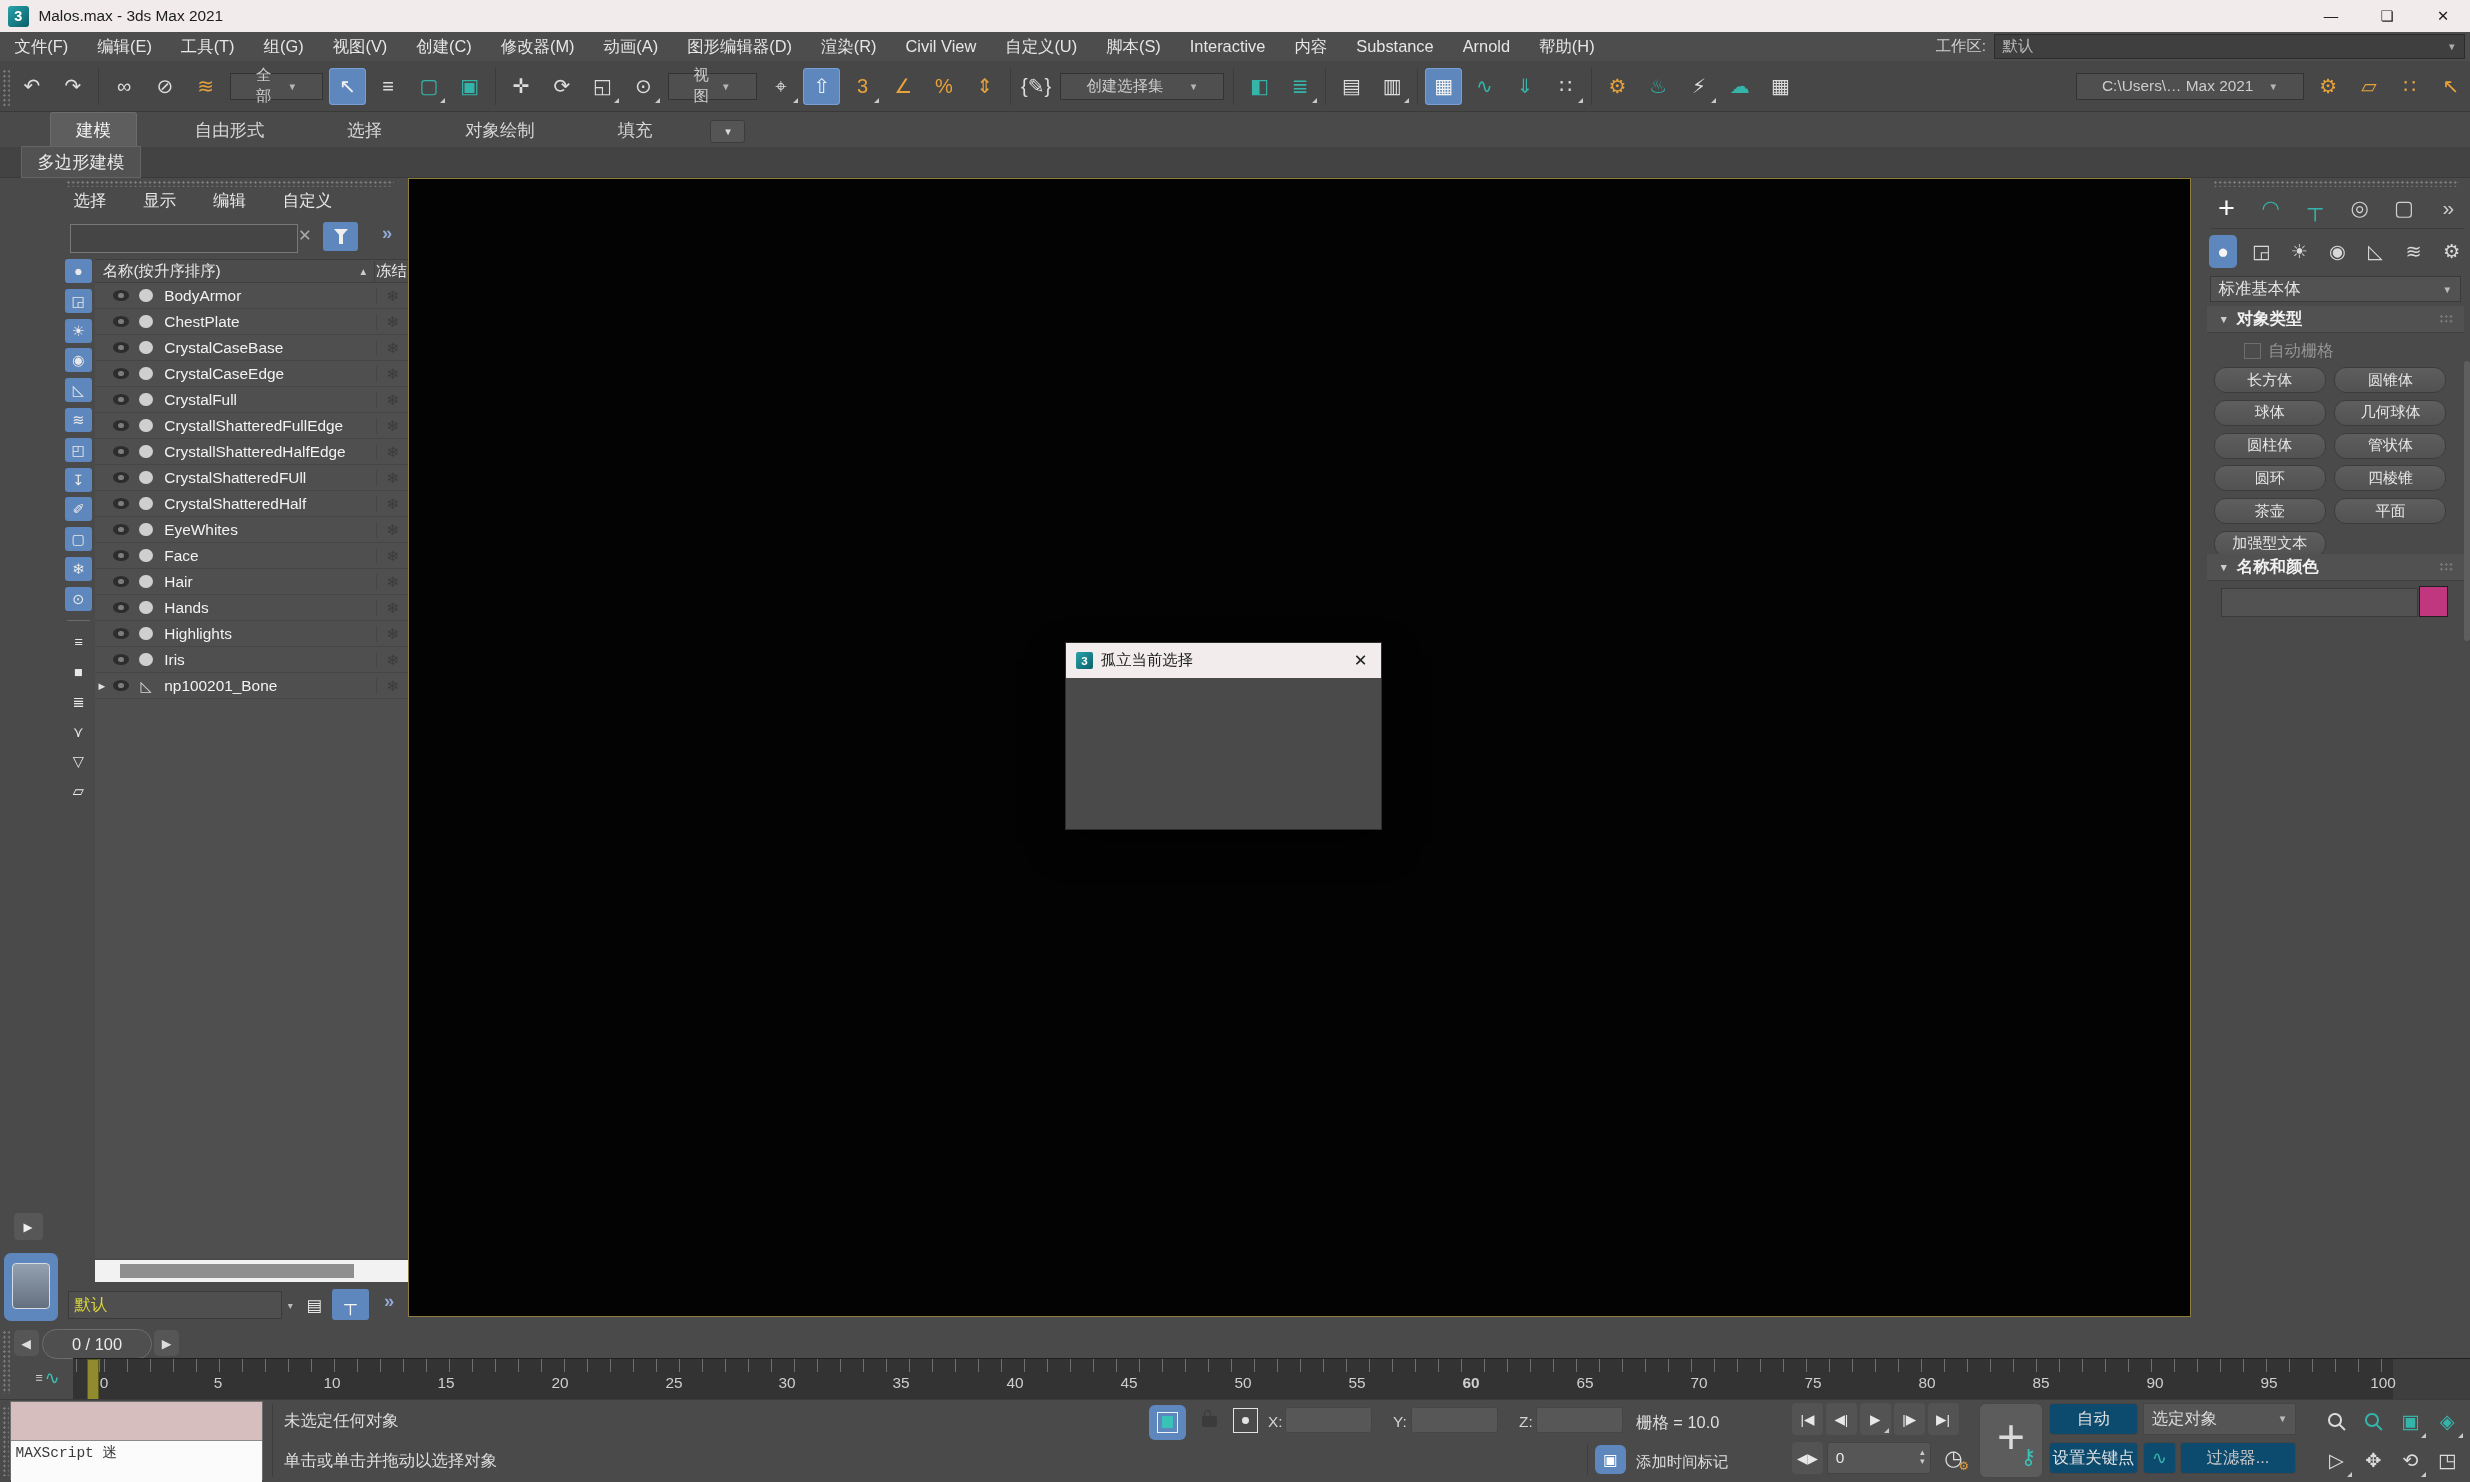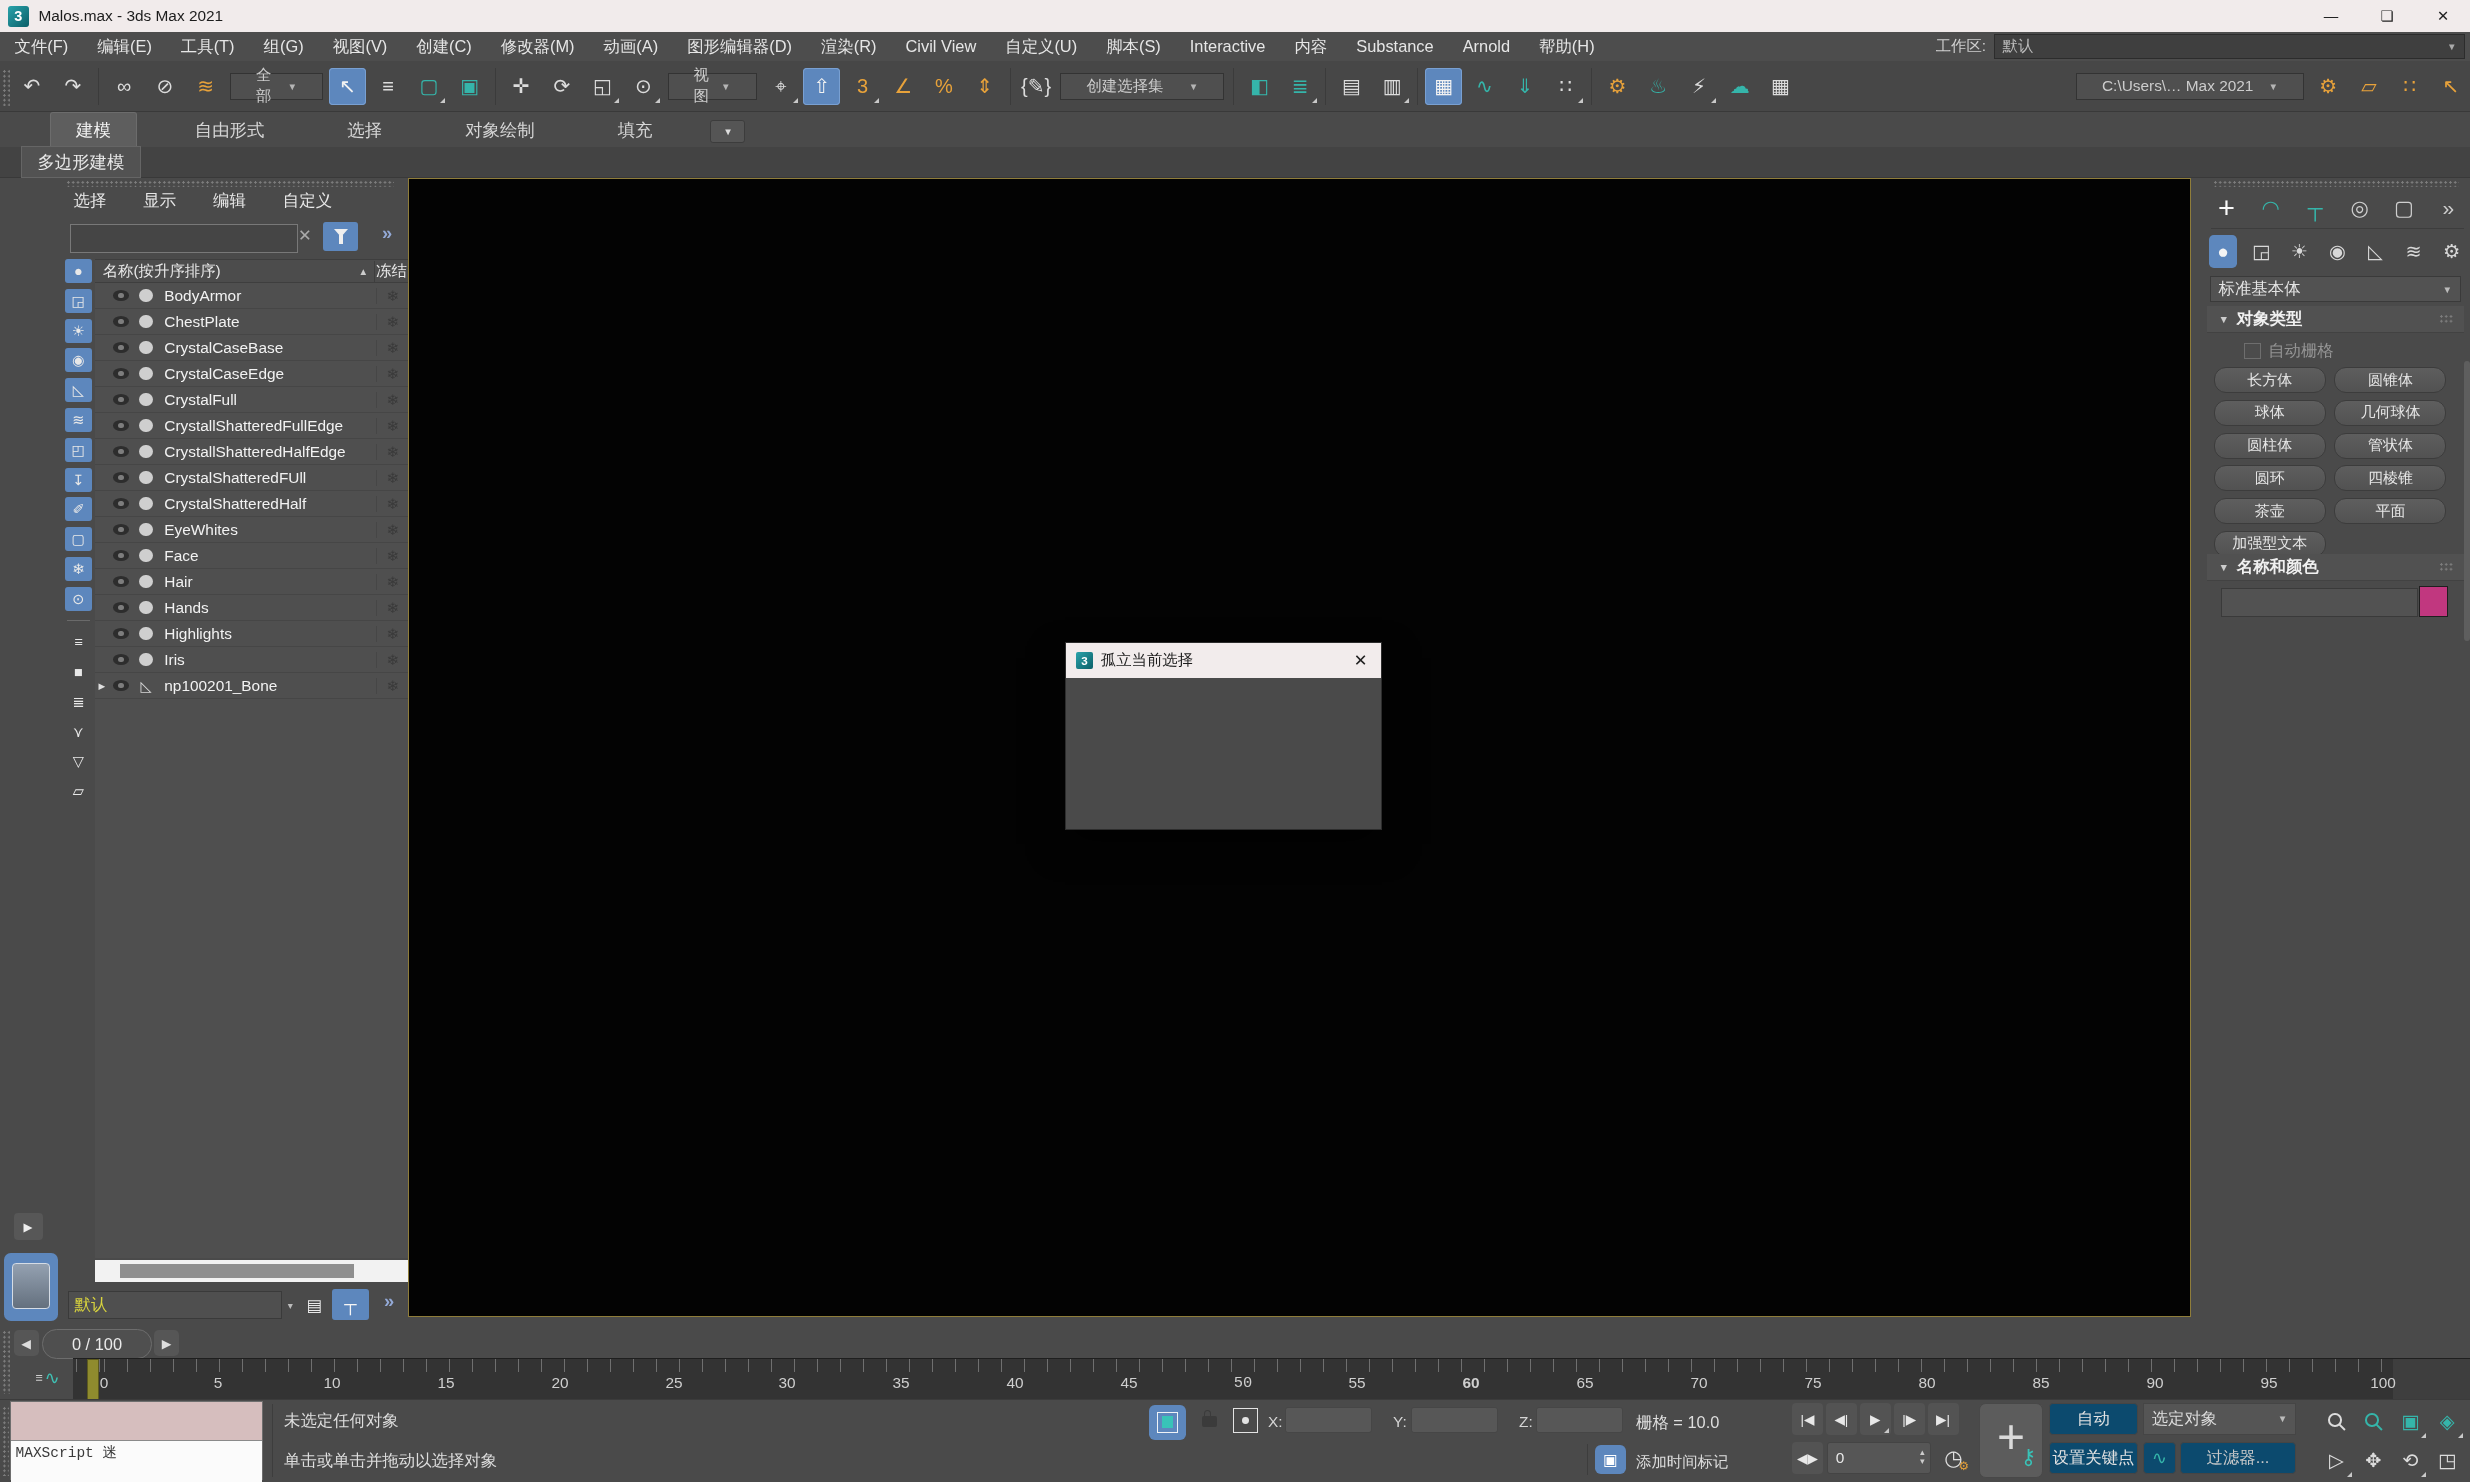--- a/index.html
+++ b/index.html
@@ -607,21 +607,21 @@
   <div class="tick-label" style="left: 31px;">0</div>
       <div class="tick-label" style="left: 145px;">5</div>
       <div class="tick-label" style="left: 259px;">10</div>
       <div class="tick-label" style="left: 373px;">15</div>
       <div class="tick-label" style="left: 487px;">20</div>
       <div class="tick-label" style="left: 601px;">25</div>
       <div class="tick-label" style="left: 714px;">30</div>
       <div class="tick-label" style="left: 828px;">35</div>
       <div class="tick-label" style="left: 942px;">40</div>
       <div class="tick-label" style="left: 1056px;">45</div>
-      <div class="tick-label" style="left: 1170px; font-family: Liberation Mono, monospace;">50</div>
+      <div class="tick-label" style="left: 1170px;">50</div>
       <div class="tick-label" style="left: 1284px;">55</div>
       <div class="tick-label" style="left: 1398px; font-weight: bold;">60</div>
       <div class="tick-label" style="left: 1512px;">65</div>
       <div class="tick-label" style="left: 1626px;">70</div>
       <div class="tick-label" style="left: 1740px;">75</div>
       <div class="tick-label" style="left: 1854px;">80</div>
       <div class="tick-label" style="left: 1968px;">85</div>
       <div class="tick-label" style="left: 2082px;">90</div>
       <div class="tick-label" style="left: 2196px;">95</div>
       <div class="tick-label" style="left: 2310px;">100</div>

